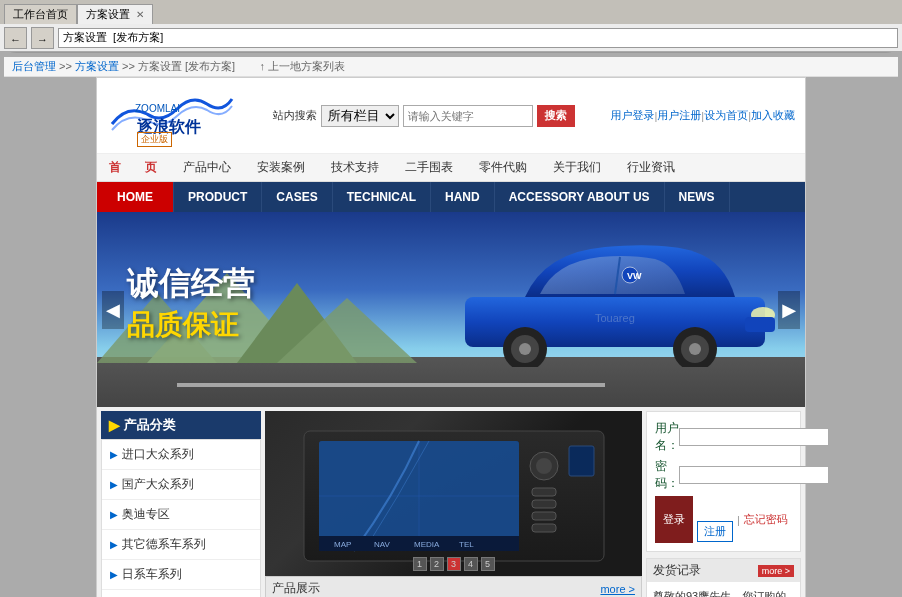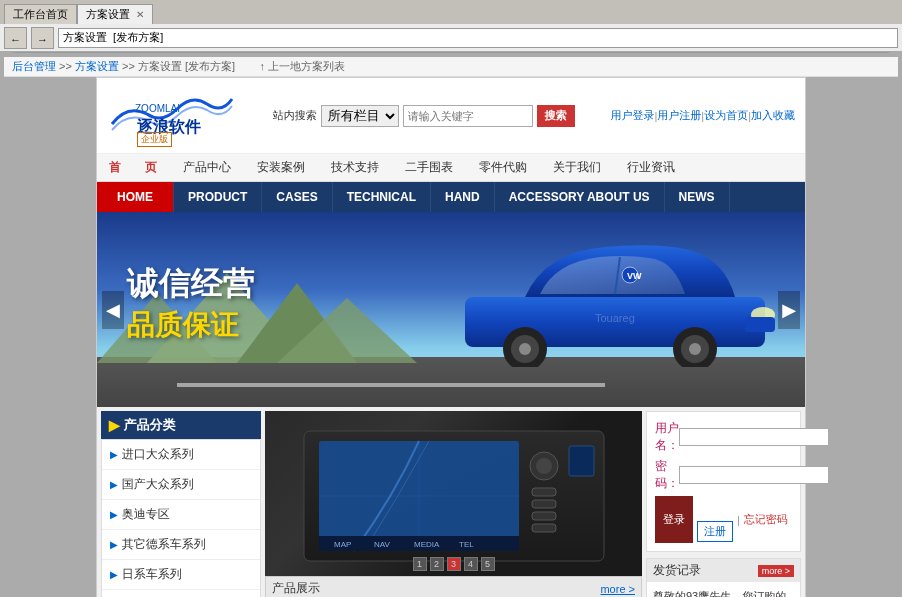--- a/index.html
+++ b/index.html
@@ -336,21 +336,21 @@
       padding: 8px;
     }
     .login-row {
       display: flex;
       align-items: center;
       margin-bottom: 4px;
       font-size: 12px;
     }
     .login-label {
       width: 40px;
-      color: #be185d;
+      color: #14532d;
       font-size: 12px;
     }
     .login-input {
       flex: 1;
       border: 1px solid #aaa;
       padding: 2px 3px;
       font-size: 11px;
       height: 18px;
     }
     .login-btns {

